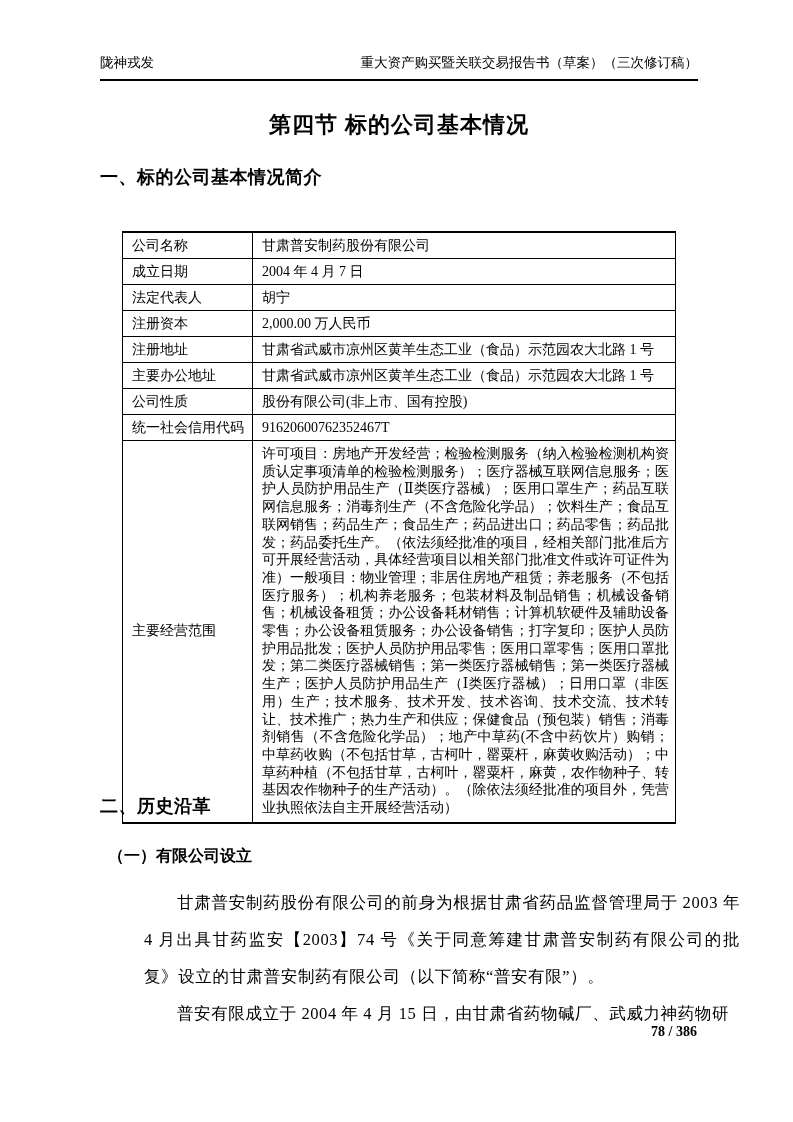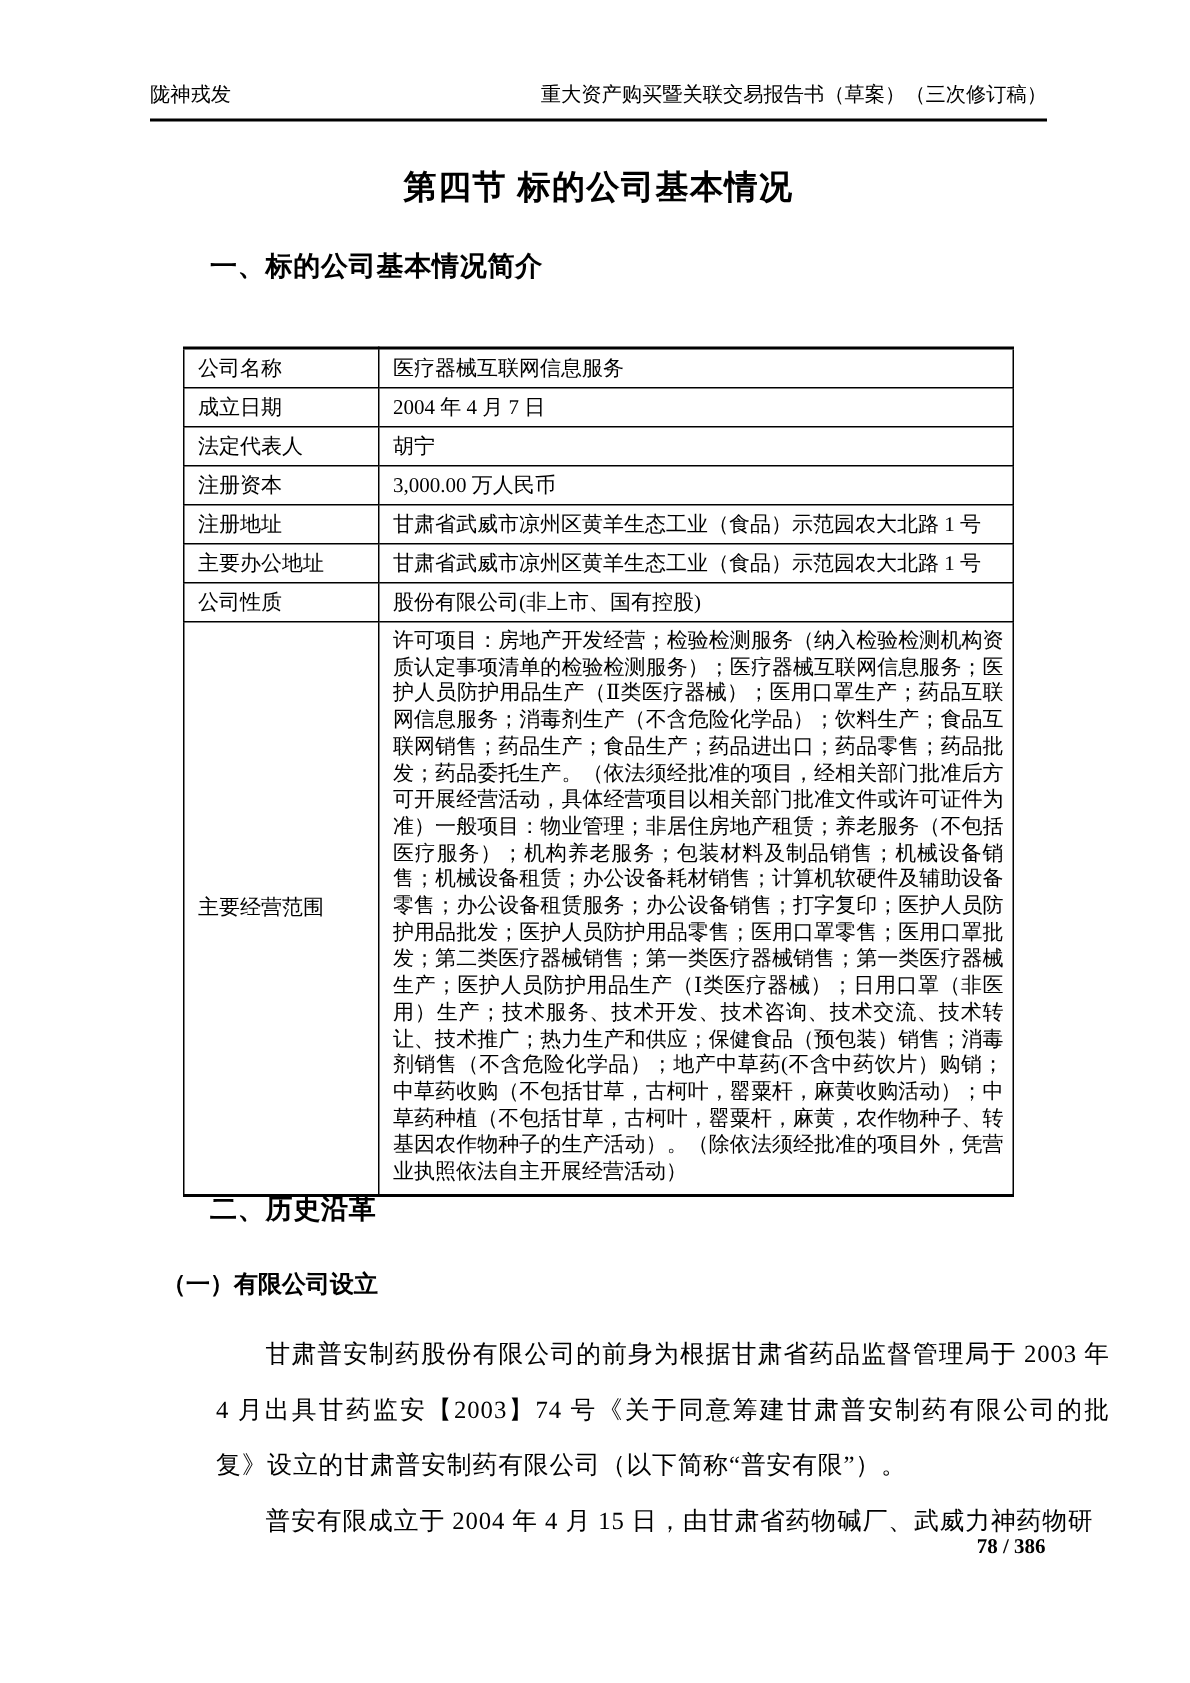--- a/index.html
+++ b/index.html
@@ -38,21 +38,20 @@
     font-size: 22px;
     letter-spacing: 1px;
   }
   .h-sec {
     position: absolute;
     left: 100px;
     font-family: "Liberation Sans", "DejaVu Sans", sans-serif;
     font-weight: bold;
     font-size: 18px;
     letter-spacing: 0.5px;
-    margin-left: 40px;
   }
   .h-sub {
     position: absolute;
     left: 108px;
     font-family: "Liberation Sans", "DejaVu Sans", sans-serif;
     font-weight: bold;
     font-size: 16px;
   }
   
   .info-table {
@@ -116,45 +115,49 @@
   </div>
 
   <div class="doc-title">第四节 标的公司基本情况</div>
 
   <div class="h-sec" style="top:165px;">一、标的公司基本情况简介</div>
 
   <table class="info-table">
     <tbody>
       <tr class="simple">
         <td class="label">公司名称</td>
-        <td class="value">医疗器械互联网信息服务</td>
+        <td class="value">甘肃普安制药股份有限公司</td>
       </tr>
       <tr class="simple">
         <td class="label">成立日期</td>
         <td class="value">2004 年 4 月 7 日</td>
       </tr>
       <tr class="simple">
         <td class="label">法定代表人</td>
         <td class="value">胡宁</td>
       </tr>
       <tr class="simple">
         <td class="label">注册资本</td>
-        <td class="value">3,000.00 万人民币</td>
+        <td class="value">2,000.00 万人民币</td>
       </tr>
       <tr class="simple">
         <td class="label">注册地址</td>
         <td class="value">甘肃省武威市凉州区黄羊生态工业（食品）示范园农大北路 1 号</td>
       </tr>
       <tr class="simple">
         <td class="label">主要办公地址</td>
         <td class="value">甘肃省武威市凉州区黄羊生态工业（食品）示范园农大北路 1 号</td>
       </tr>
       <tr class="simple">
         <td class="label">公司性质</td>
         <td class="value">股份有限公司(非上市、国有控股)</td>
+      </tr>
+      <tr class="simple">
+        <td class="label">统一社会信用代码</td>
+        <td class="value">91620600762352467T</td>
       </tr>
       <tr>
         <td class="label">主要经营范围</td>
         <td class="value scope">许可项目：房地产开发经营；检验检测服务（纳入检验检测机构资质认定事项清单的检验检测服务）；医疗器械互联网信息服务；医护人员防护用品生产（Ⅱ类医疗器械）；医用口罩生产；药品互联网信息服务；消毒剂生产（不含危险化学品）；饮料生产；食品互联网销售；药品生产；食品生产；药品进出口；药品零售；药品批发；药品委托生产。（依法须经批准的项目，经相关部门批准后方可开展经营活动，具体经营项目以相关部门批准文件或许可证件为准）一般项目：物业管理；非居住房地产租赁；养老服务（不包括医疗服务）；机构养老服务；包装材料及制品销售；机械设备销售；机械设备租赁；办公设备耗材销售；计算机软硬件及辅助设备零售；办公设备租赁服务；办公设备销售；打字复印；医护人员防护用品批发；医护人员防护用品零售；医用口罩零售；医用口罩批发；第二类医疗器械销售；第一类医疗器械销售；第一类医疗器械生产；医护人员防护用品生产（Ⅰ类医疗器械）；日用口罩（非医用）生产；技术服务、技术开发、技术咨询、技术交流、技术转让、技术推广；热力生产和供应；保健食品（预包装）销售；消毒剂销售（不含危险化学品）；地产中草药(不含中药饮片）购销；中草药收购（不包括甘草，古柯叶，罂粟杆，麻黄收购活动）；中草药种植（不包括甘草，古柯叶，罂粟杆，麻黄，农作物种子、转基因农作物种子的生产活动）。（除依法须经批准的项目外，凭营业执照依法自主开展经营活动）</td>
       </tr>
     </tbody>
   </table>
 
   <div class="h-sec" style="top:794px;">二、历史沿革</div>
 

